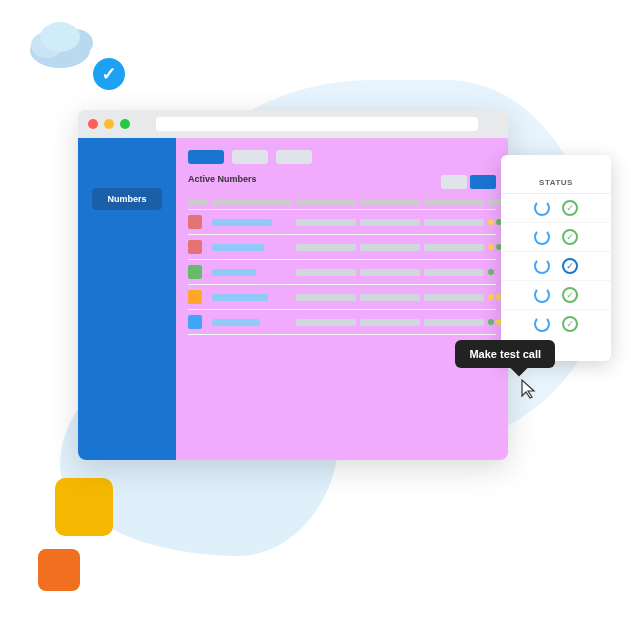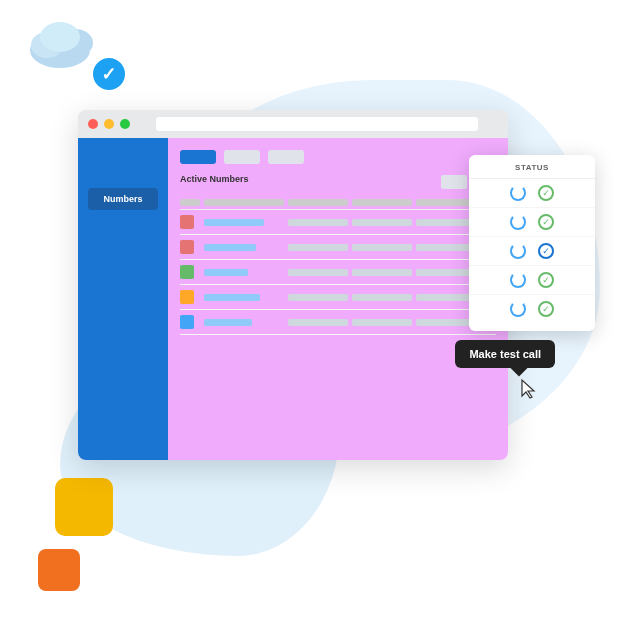--- a/index.html
+++ b/index.html
@@ -123,21 +123,21 @@
       margin: 0 20px;
     }
 
     .browser-body {
       display: flex;
       height: calc(100% - 28px);
     }
 
     
     .sidebar {
-      width: 90px;
+      width: 98px;
       background: #1a75d2;
       display: flex;
       flex-direction: column;
       align-items: center;
       padding-top: 50px;
     }
 
     .sidebar-item {
       background: #1a5fa8;
       color: white;
@@ -258,27 +258,27 @@
       border-radius: 50%;
     }
 
     .status-dot.yellow { background: #ffd54f; }
     .status-dot.green { background: #66bb6a; }
 
     
     .status-panel {
       position: absolute;
       top: 155px;
-      right: 35px;
-      width: 126px;
+      right: 19px;
+      width: 110px;
       background: white;
       border-radius: 6px;
       box-shadow: 0 4px 20px rgba(0,0,0,0.18);
       z-index: 15;
-      padding: 8px 0;
+      padding: 23px 0;
     }
 
     .status-panel-header {
       font-size: 8px;
       font-weight: 700;
       color: #666;
       text-align: center;
       padding: 0 8px 6px;
       border-bottom: 1px solid #eee;
       letter-spacing: 0.5px;

